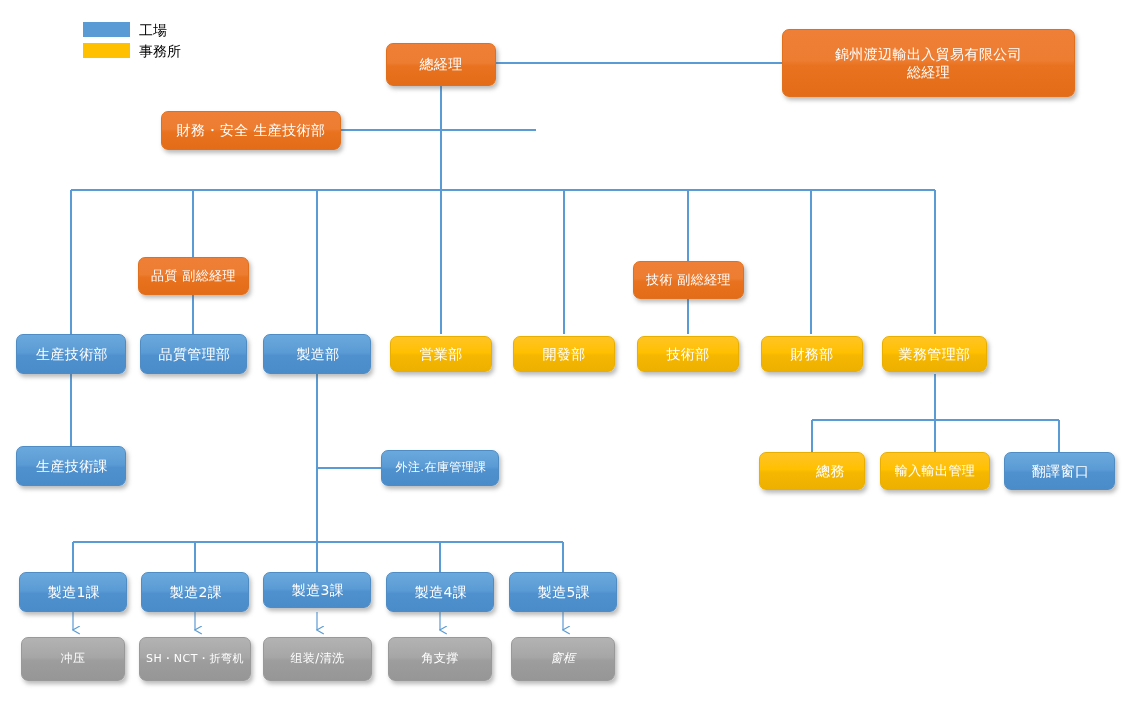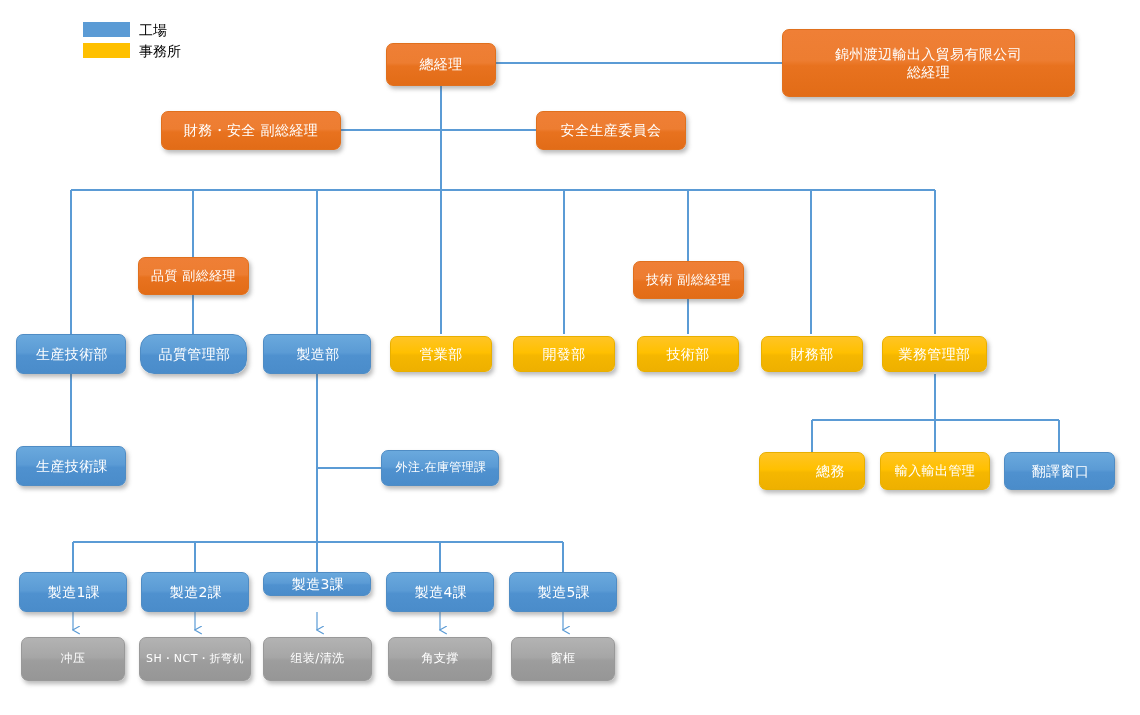--- a/index.html
+++ b/index.html
@@ -168,40 +168,37 @@
   <div class="node orange" style="left:386px; top:43px; width:110px; height:43px;">
     <span class="label">總経理</span>
   </div>
 
   <div class="node orange" style="left:782px; top:29px; width:293px; height:68px;">
     <span class="label">錦州渡辺輸出入貿易有限公司
 総経理</span>
   </div>
 
   <div class="node orange" style="left:161px; top:111px; width:180px; height:39px;">
-    <span class="label">財務・安全 副総経理</span>
-  </div>
-
-  <div class="node orange" style="left:536px; top:111px; width:150px; height:39px;">
-    <span class="label">安全生産委員会</span>
-  </div>
+    <span class="label">財務・安全 生産技術部</span>
+  </div>
+
 
   <div class="node orange" style="left:138px; top:257px; width:111px; height:38px; font-size:13px;">
     <span class="label">品質 副総経理</span>
   </div>
 
   <div class="node orange" style="left:633px; top:261px; width:111px; height:38px; font-size:13px;">
     <span class="label">技術 副総経理</span>
   </div>
 
   <div class="node blue" style="left:16px; top:334px; width:110px; height:40px;">
     <span class="label">生産技術部</span>
   </div>
 
-  <div class="node blue" style="left:140px; top:334px; width:107px; height:40px;border-radius:14px;">
+  <div class="node blue" style="left:140px; top:334px; width:107px; height:40px;">
     <span class="label">品質管理部</span>
   </div>
 
   <div class="node blue" style="left:263px; top:334px; width:108px; height:40px;">
     <span class="label">製造部</span>
   </div>
 
   <div class="node yellow" style="left:390px; top:336px; width:102px; height:36px;">
     <span class="label">営業部</span>
   </div>
@@ -241,21 +238,21 @@
   <div class="node blue" style="left:1004px; top:452px; width:111px; height:38px;">
     <span class="label">翻譯窗口</span>
   </div>
 
   <div class="node blue" style="left:19px; top:572px; width:108px; height:40px;">
     <span class="label">製造1課</span>
   </div>
   <div class="node blue" style="left:141px; top:572px; width:108px; height:40px;">
     <span class="label">製造2課</span>
   </div>
-  <div class="node blue" style="left:263px; top:572px; width:108px; height:24px;">
+  <div class="node blue" style="left:263px; top:572px; width:108px; height:36px;">
     <span class="label">製造3課</span>
   </div>
   <div class="node blue" style="left:386px; top:572px; width:108px; height:40px;">
     <span class="label">製造4課</span>
   </div>
   <div class="node blue" style="left:509px; top:572px; width:108px; height:40px;">
     <span class="label">製造5課</span>
   </div>
 
   <div class="node gray small-text" style="left:21px; top:637px; width:104px; height:44px;">
@@ -263,17 +260,17 @@
   </div>
   <div class="node gray tiny-text" style="left:139px; top:637px; width:112px; height:44px;">
     <span class="label">SH・NCT・折弯机</span>
   </div>
   <div class="node gray small-text" style="left:263px; top:637px; width:109px; height:44px;">
     <span class="label">组装/清洗</span>
   </div>
   <div class="node gray small-text" style="left:388px; top:637px; width:104px; height:44px;">
     <span class="label">角支撑</span>
   </div>
-  <div class="node gray small-text" style="left:511px; top:637px; width:104px; height:44px;">
+  <div class="node gray small-text" style="left:511px; top:637px; width:104px; height:44px;font-style:italic;">
     <span class="label">窗框</span>
   </div>
 
 </div>
 
 </body></html>

